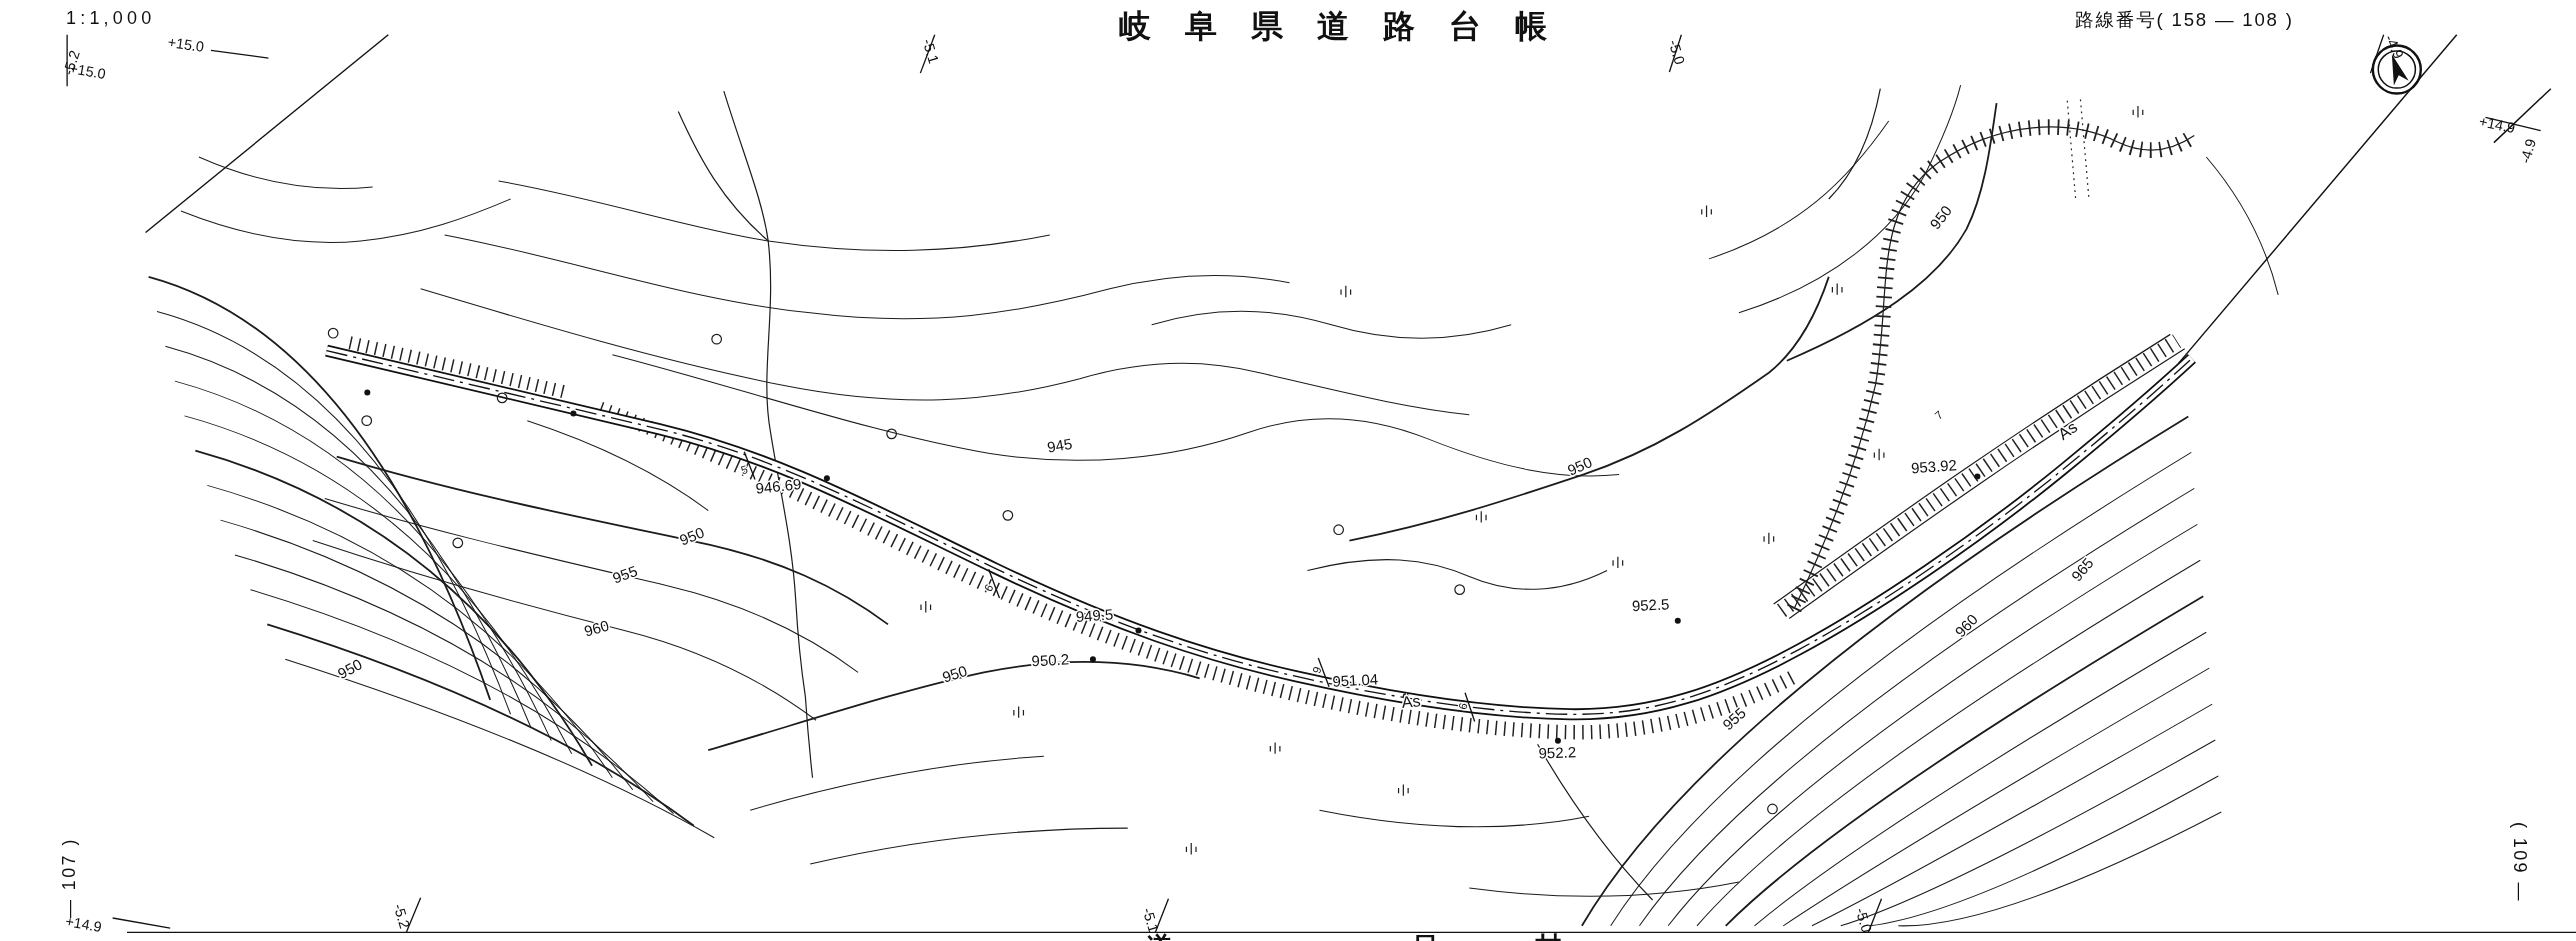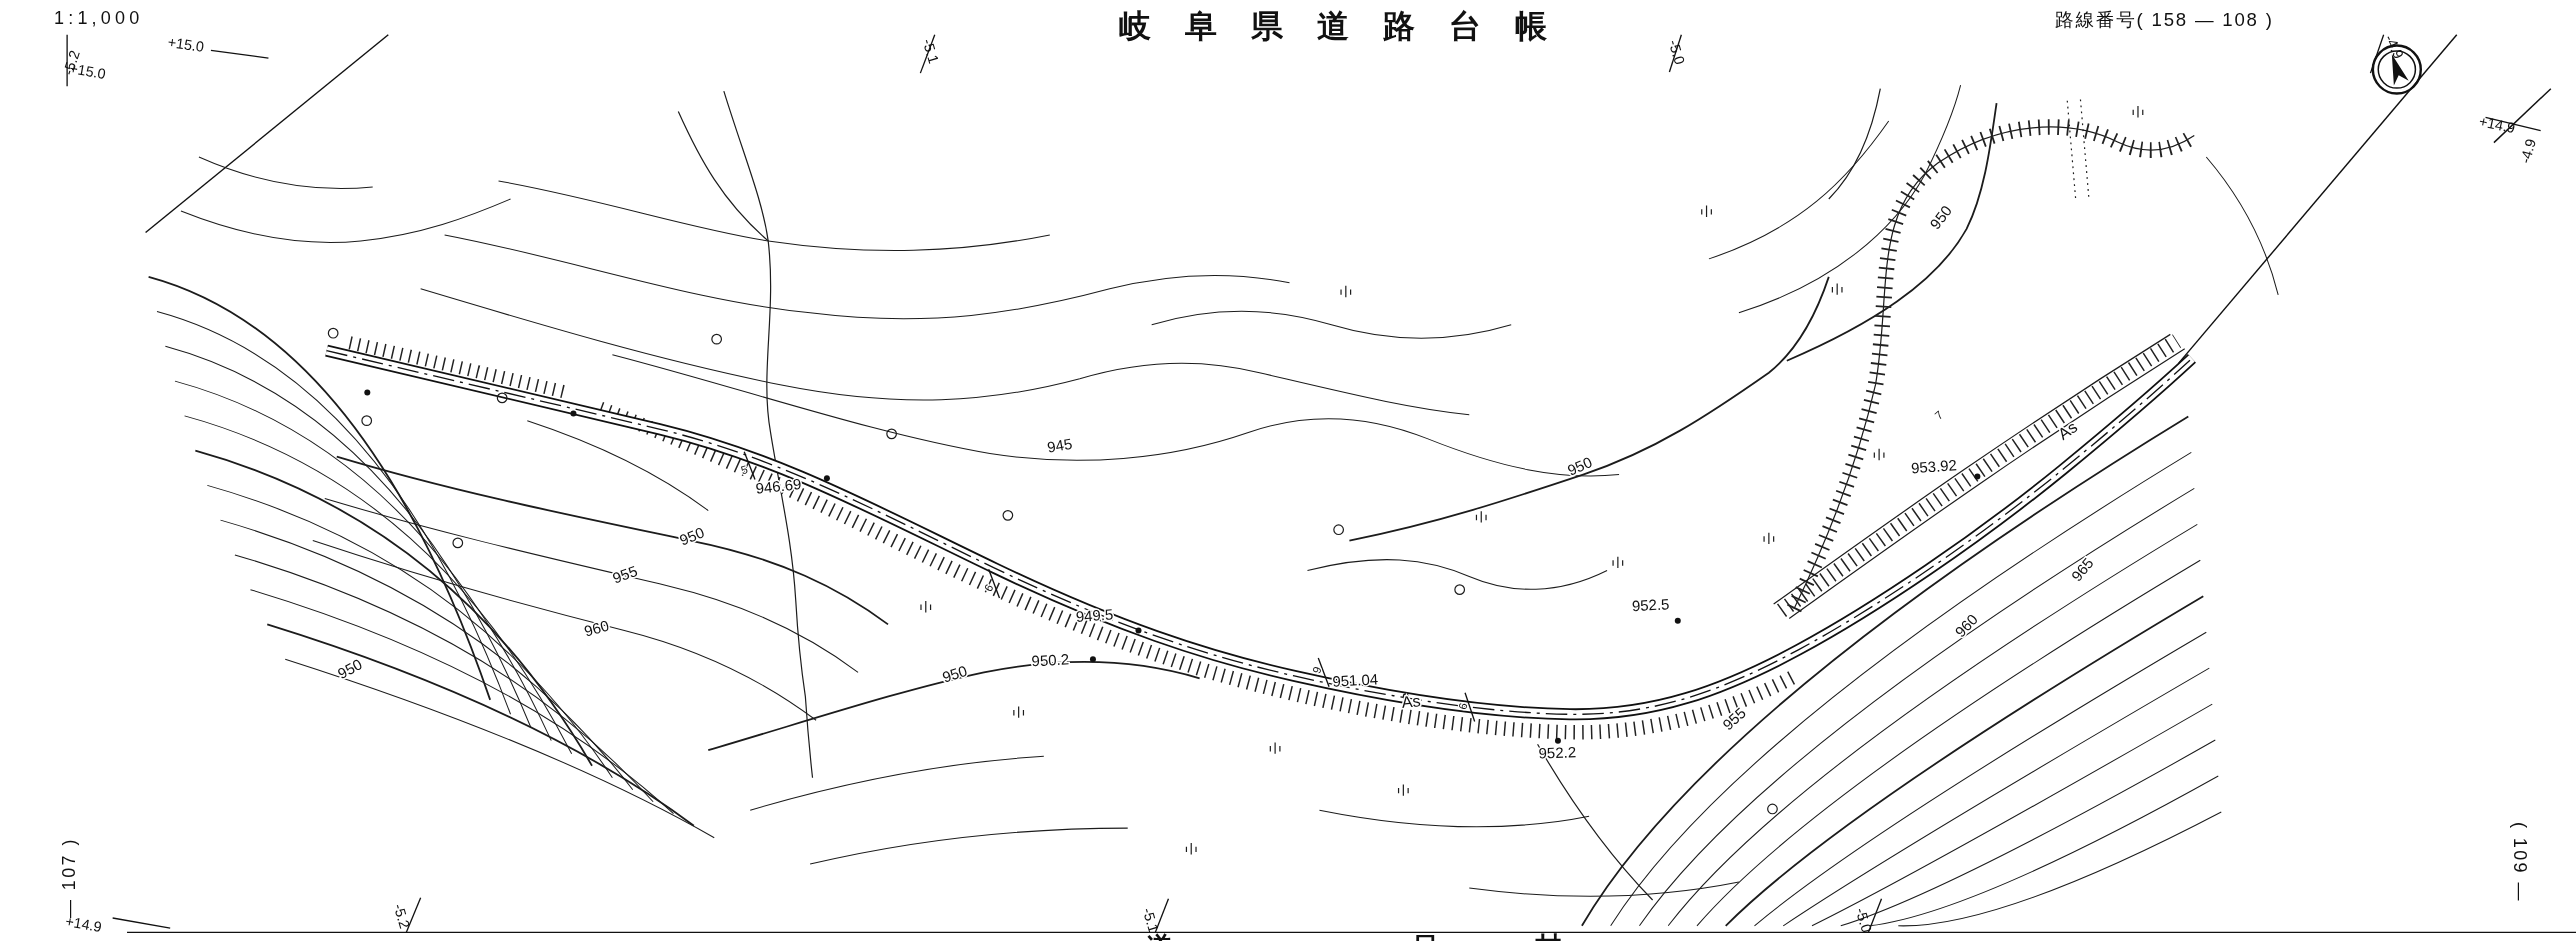--- a/index.html
+++ b/index.html
@@ -6,21 +6,21 @@
   body{
     width:2576px;height:942px;position:relative;overflow:hidden;
     background:#ffffff;color:#111;
     font-family:"Liberation Sans", sans-serif;
   }
   .page{position:absolute;inset:0;}
   svg.map{position:absolute;left:0;top:0;}
   .lab{position:absolute;white-space:nowrap;font-size:14.4px;transform-origin:0 0;color:#111;}
   .scale-lab{font-size:18px;letter-spacing:4.2px;}
   .title-lab{font-size:32px;font-weight:bold;letter-spacing:34px;}
-  .route-lab{font-size:18.6px;letter-spacing:1.8px;}
+  .route-lab{font-size:18.6px;letter-spacing:1.8px;margin-left:20px;}
   .sheet-lab{font-size:18px;letter-spacing:2.4px;}
   .foot-char{position:absolute;font-size:26px;font-weight:bold;}
   
   .contour{fill:none;stroke:#1c1c1c;stroke-width:1.7;}
   .idx{stroke-width:3;}
   .stream{fill:none;stroke:#1c1c1c;stroke-width:2;}
   .frame{fill:none;stroke:#111;stroke-width:2.4;}
   .tick{fill:none;stroke:#111;stroke-width:2.2;}
   .hatch{fill:none;stroke:#222;}
   .thin{fill:none;stroke:#1c1c1c;stroke-width:2;}
@@ -221,21 +221,21 @@
       <text class="as" x="3456" y="726" transform="rotate(-35 3456 726)">As</text>
 
       <text class="st" x="1244" y="790" transform="rotate(-18 1244 790)">5</text>
       <text class="st" x="1656" y="984" transform="rotate(-62 1656 984)">6</text>
       <text class="st" x="2204" y="1120" transform="rotate(-72 2204 1120)">9</text>
       <text class="st" x="2448" y="1180" transform="rotate(-76 2448 1180)">6</text>
       <text class="st" x="3240" y="698" transform="rotate(-40 3240 698)">7</text>
     </g>
   </svg>
 
-  <div class="lab scale-lab" style="left:54px;top:8.4px;">1:1,000</div>
+  <div class="lab scale-lab" style="left:66px;top:8.4px;">1:1,000</div>
   <div class="lab title-lab" style="left:1119px;top:4.8px;">岐阜県道路台帳</div>
   <div class="lab route-lab" style="left:2055px;top:7.2px;">路線番号( 158 — 108 )</div>
 
   <div class="lab" style="left:169px;top:34px;transform:rotate(8deg);">+15.0</div>
   <div class="lab" style="left:60px;top:72px;transform:rotate(-72deg);">-5.2</div>
   <div class="lab" style="left:71px;top:60px;transform:rotate(10deg);">+15.0</div>
   <div class="lab" style="left:935px;top:37px;transform:rotate(74deg);">-5.1</div>
   <div class="lab" style="left:1681px;top:38px;transform:rotate(74deg);">-5.0</div>
   <div class="lab" style="left:2396px;top:32px;transform:rotate(64deg);">-4.9</div>
   <div class="lab" style="left:2481px;top:113px;transform:rotate(12deg);">+14.9</div>

